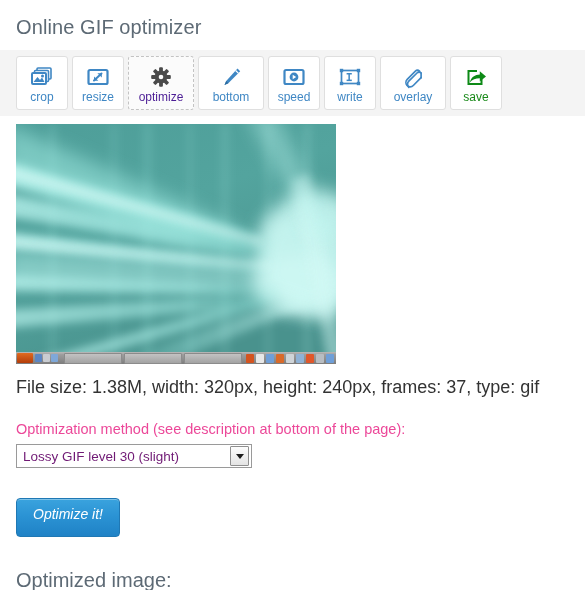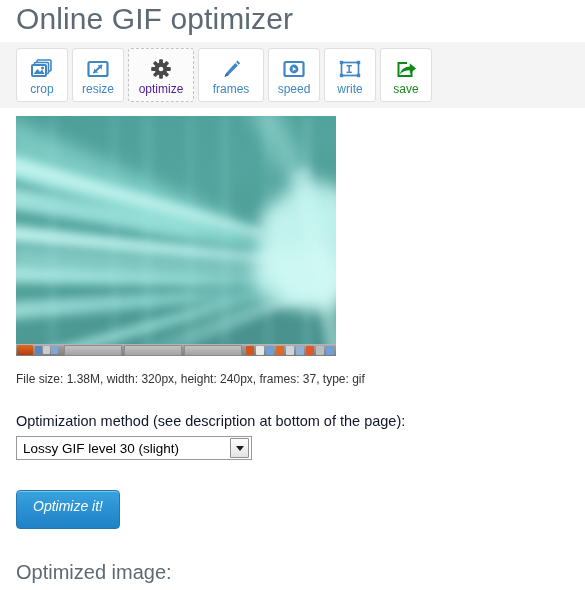--- a/index.html
+++ b/index.html
@@ -11,25 +11,25 @@
     width: 585px;
     height: 590px;
     overflow: hidden;
     font-family: "Liberation Sans", sans-serif;
     color: #333333;
     position: relative;
   }
 
   
   .page-title {
-    font-size: 30px;
+    font-size: 20px;
     font-weight: normal;
     color: #5d6a75;
     margin: 0;
-    padding: 4px 0 0 16px;
+    padding: 12px 0 0 16px;
     letter-spacing: 0.1px;
     line-height: 30px;
   }
 
   
   .toolbar {
     background: #f4f4f4;
     margin-top: 8px;
     padding: 6px 0 6px 16px;
     height: 54px;
@@ -110,47 +110,47 @@
     width: 56px; height: 9px; display: block;
     background: linear-gradient(180deg,#c2c2c2,#a3a3a3);
     border: 1px solid #8b8b8b; border-radius: 1px;
   }
   .tb-tray { display: flex; gap: 2px; margin-left: auto; margin-right: 2px; flex: none; }
   .tb-tray i { width: 8px; height: 9px; display: block; border-radius: 1px; }
 
   
   .file-info {
     margin: 14px 12px 0 16px;
-    font-size: 12px;
+    font-size: 18px;
     color: #333333;
     line-height: 18px;
   }
 
   
   .form-label {
     margin: 24px 0 6px 16px;
     font-size: 14.5px;
-    color: #0f172a;
+    color: #ec4899;
     line-height: 18px;
   }
   .select-row { margin-left: 16px; }
   .fake-select {
     width: 236px;
     height: 24px;
     border: 1px solid #9a9a9a;
     background: #ffffff;
     display: flex;
     align-items: center;
     box-sizing: border-box;
     cursor: pointer;
   }
   .fake-select .sel-value {
     flex: 1;
     font-size: 13.5px;
-    color: #000000;
+    color: #701a75;
     padding-left: 6px;
     white-space: nowrap;
     overflow: hidden;
   }
   .sel-arrow-box {
     width: 19px;
     height: 20px;
     margin-right: 2px;
     background: linear-gradient(180deg,#fdfdfd,#e4e4e4);
     border: 1px solid #8f8f8f;
@@ -243,21 +243,21 @@
   </div>
 
   <div class="tool-btn wide">
     <span class="tool-ico">
       <svg viewBox="0 0 26 24" width="26" height="24" aria-hidden="true">
         <path d="M19.5 3.6 L22.2 6.3 L10.3 18.2 L6.5 19.9 L8.2 16.1 Z" fill="#3f87c4"></path>
         <path d="M17.6 5.5 L20.3 8.2" stroke="#ffffff" stroke-width="1.2"></path>
         <path d="M6.5 19.9 L8.2 16.1 L10.3 18.2 Z" fill="#2c6b9e"></path>
       </svg>
     </span>
-    <span class="tool-label">frames</span>
+    <span class="tool-label">bottom</span>
   </div>
 
   <div class="tool-btn">
     <span class="tool-ico">
       <svg viewBox="0 0 26 24" width="26" height="24" aria-hidden="true">
         <rect x="3.5" y="5" width="19" height="14" rx="1.5" fill="#ffffff" stroke="#3f87c4" stroke-width="2.2"></rect>
         <circle cx="13" cy="12" r="4.4" fill="#3f87c4"></circle>
         <path d="M11.7 9.7 L15.2 12 L11.7 14.3 Z" fill="#ffffff"></path>
       </svg>
     </span>
@@ -276,20 +276,32 @@
           <rect x="19.8" y="16.8" width="3.4" height="3.4"></rect>
           <rect x="11.4" y="8" width="1.5" height="8"></rect>
           <rect x="9.6" y="8" width="5.2" height="1.5"></rect>
           <rect x="9.6" y="14.6" width="5.2" height="1.5"></rect>
         </g>
       </svg>
     </span>
     <span class="tool-label">write</span>
   </div>
 
+  <div class="tool-btn wide">
+    <span class="tool-ico">
+      <svg viewBox="0 0 26 24" width="26" height="24" aria-hidden="true">
+        <path d="M19.5 6.2 C18.3 5 16.6 5 15.4 6.2 L7.2 14.4 C5.5 16.1 5.5 18.8 7.2 20.5" fill="none" stroke="#3f87c4" stroke-width="1.7" stroke-linecap="round"></path>
+        <path d="M21.1 8 C19.9 6.8 18.2 6.8 17 8 L8.8 16.2 C7.1 17.9 7.1 20.6 8.8 22.3" fill="none" stroke="#3f87c4" stroke-width="1.7" stroke-linecap="round"></path>
+        <path d="M7.2 20.5 C8.9 22.2 11.6 22.2 13.3 20.5 L21.1 12.7" fill="none" stroke="#3f87c4" stroke-width="1.7" stroke-linecap="round"></path>
+        <path d="M21.1 8 L21.1 12.7" fill="none" stroke="#3f87c4" stroke-width="1.7" stroke-linecap="round"></path>
+        <path d="M19.5 6.2 L15.4 6.2" fill="none" stroke="#3f87c4" stroke-width="0"></path>
+      </svg>
+    </span>
+    <span class="tool-label">overlay</span>
+  </div>
 
   <div class="tool-btn save-btn">
     <span class="tool-ico">
       <svg viewBox="0 0 26 24" width="26" height="24" aria-hidden="true">
         <path d="M4.5 5 L14 5 L14 7 L6.5 7 L6.5 18 L17.5 18 L17.5 13.5 L19.5 13.5 L19.5 20 L4.5 20 Z" fill="#0d8a16"></path>
         <path d="M6.8 17.6 C8 11.8 12.2 9.6 16.8 9.4 L16.8 6.3 L23 11.6 L16.8 16.6 L16.8 13.2 C12.6 13.2 9.2 14.4 6.8 17.6 Z" fill="#0d8a16"></path>
       </svg>
     </span>
     <span class="tool-label">save</span>
   </div>

